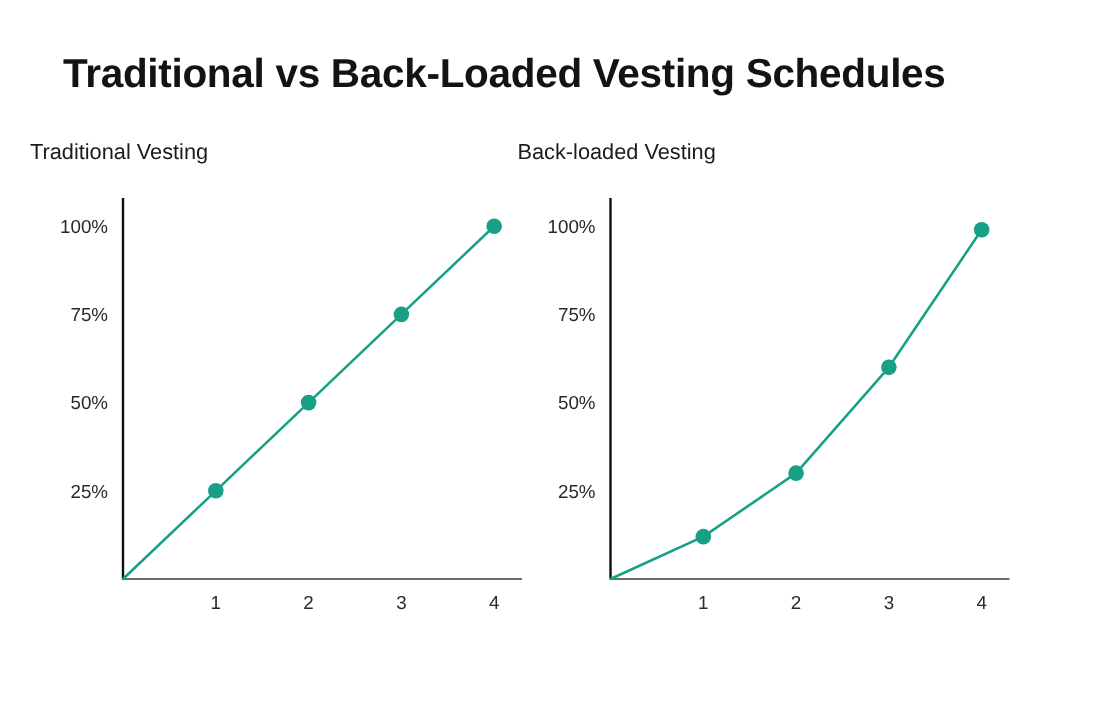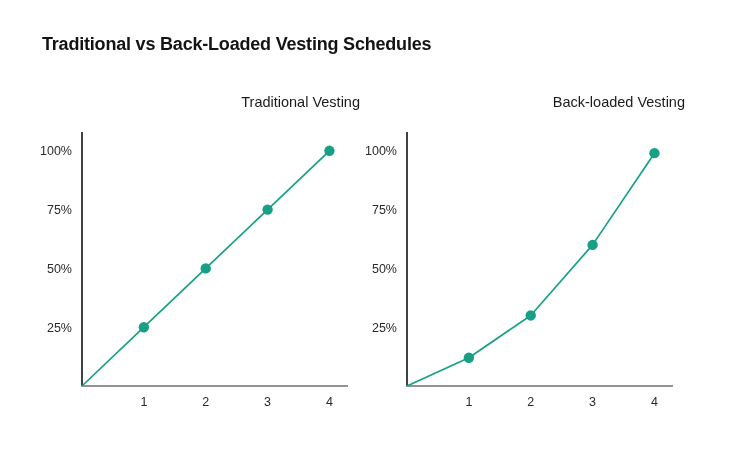--- a/index.html
+++ b/index.html
@@ -11,38 +11,38 @@
     height: 472px;
     background: #ffffff;
     font-family: "Liberation Sans", sans-serif;
     overflow: hidden;
     position: relative;
   }
   #page-title {
     position: absolute;
     left: 42px;
     top: 34px;
-    font-size: 18px;
+    font-size: 27px;
     font-weight: bold;
     color: #131313;
     letter-spacing: -0.2px;
     white-space: nowrap;
   }
   .panel {
     position: absolute;
     top: 94px;
   }
   #panel-traditional { left: 20px; width: 340px; }
   #panel-backloaded  { left: 345px; width: 340px; }
 
   .panel-title {
     position: absolute;
     top: 0;
     width: 100%;
-    text-align: right;
+    text-align: left;
     font-size: 14.5px;
     color: #1b1b1b;
     font-weight: normal;
   }
   .plot-wrap {
     position: absolute;
     top: 26px;
     left: 0;
     width: 340px;
     height: 300px;

